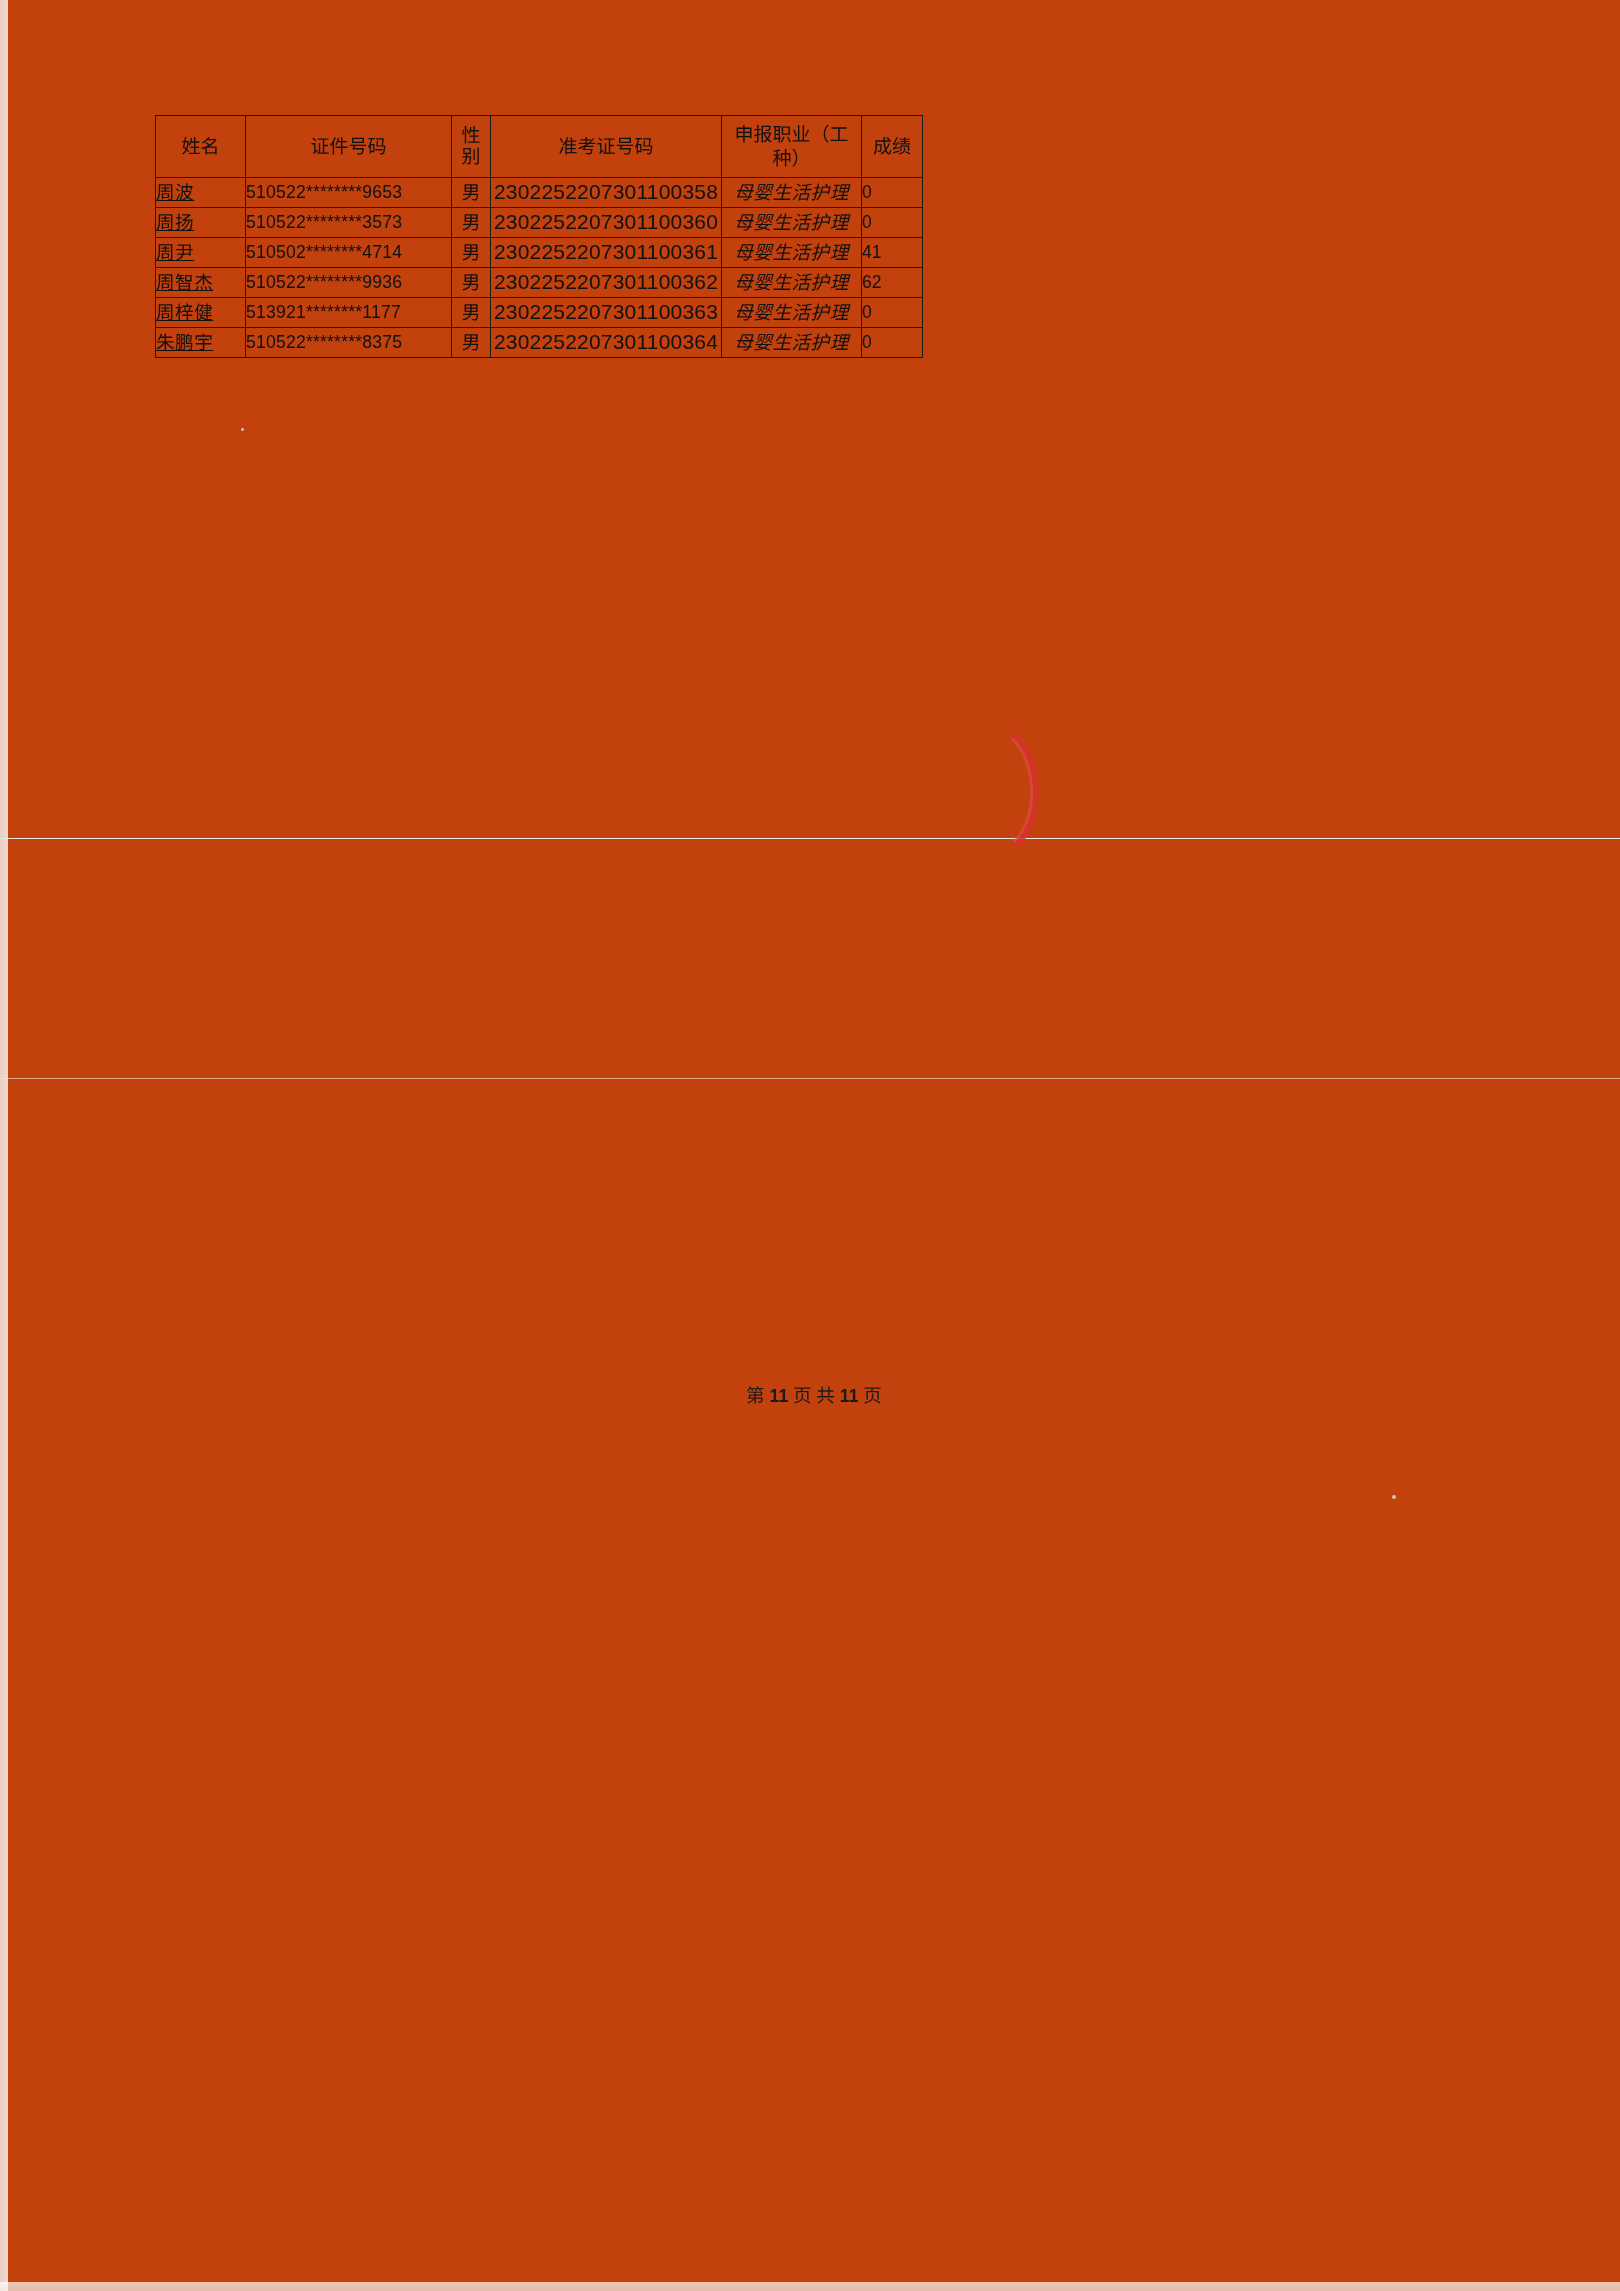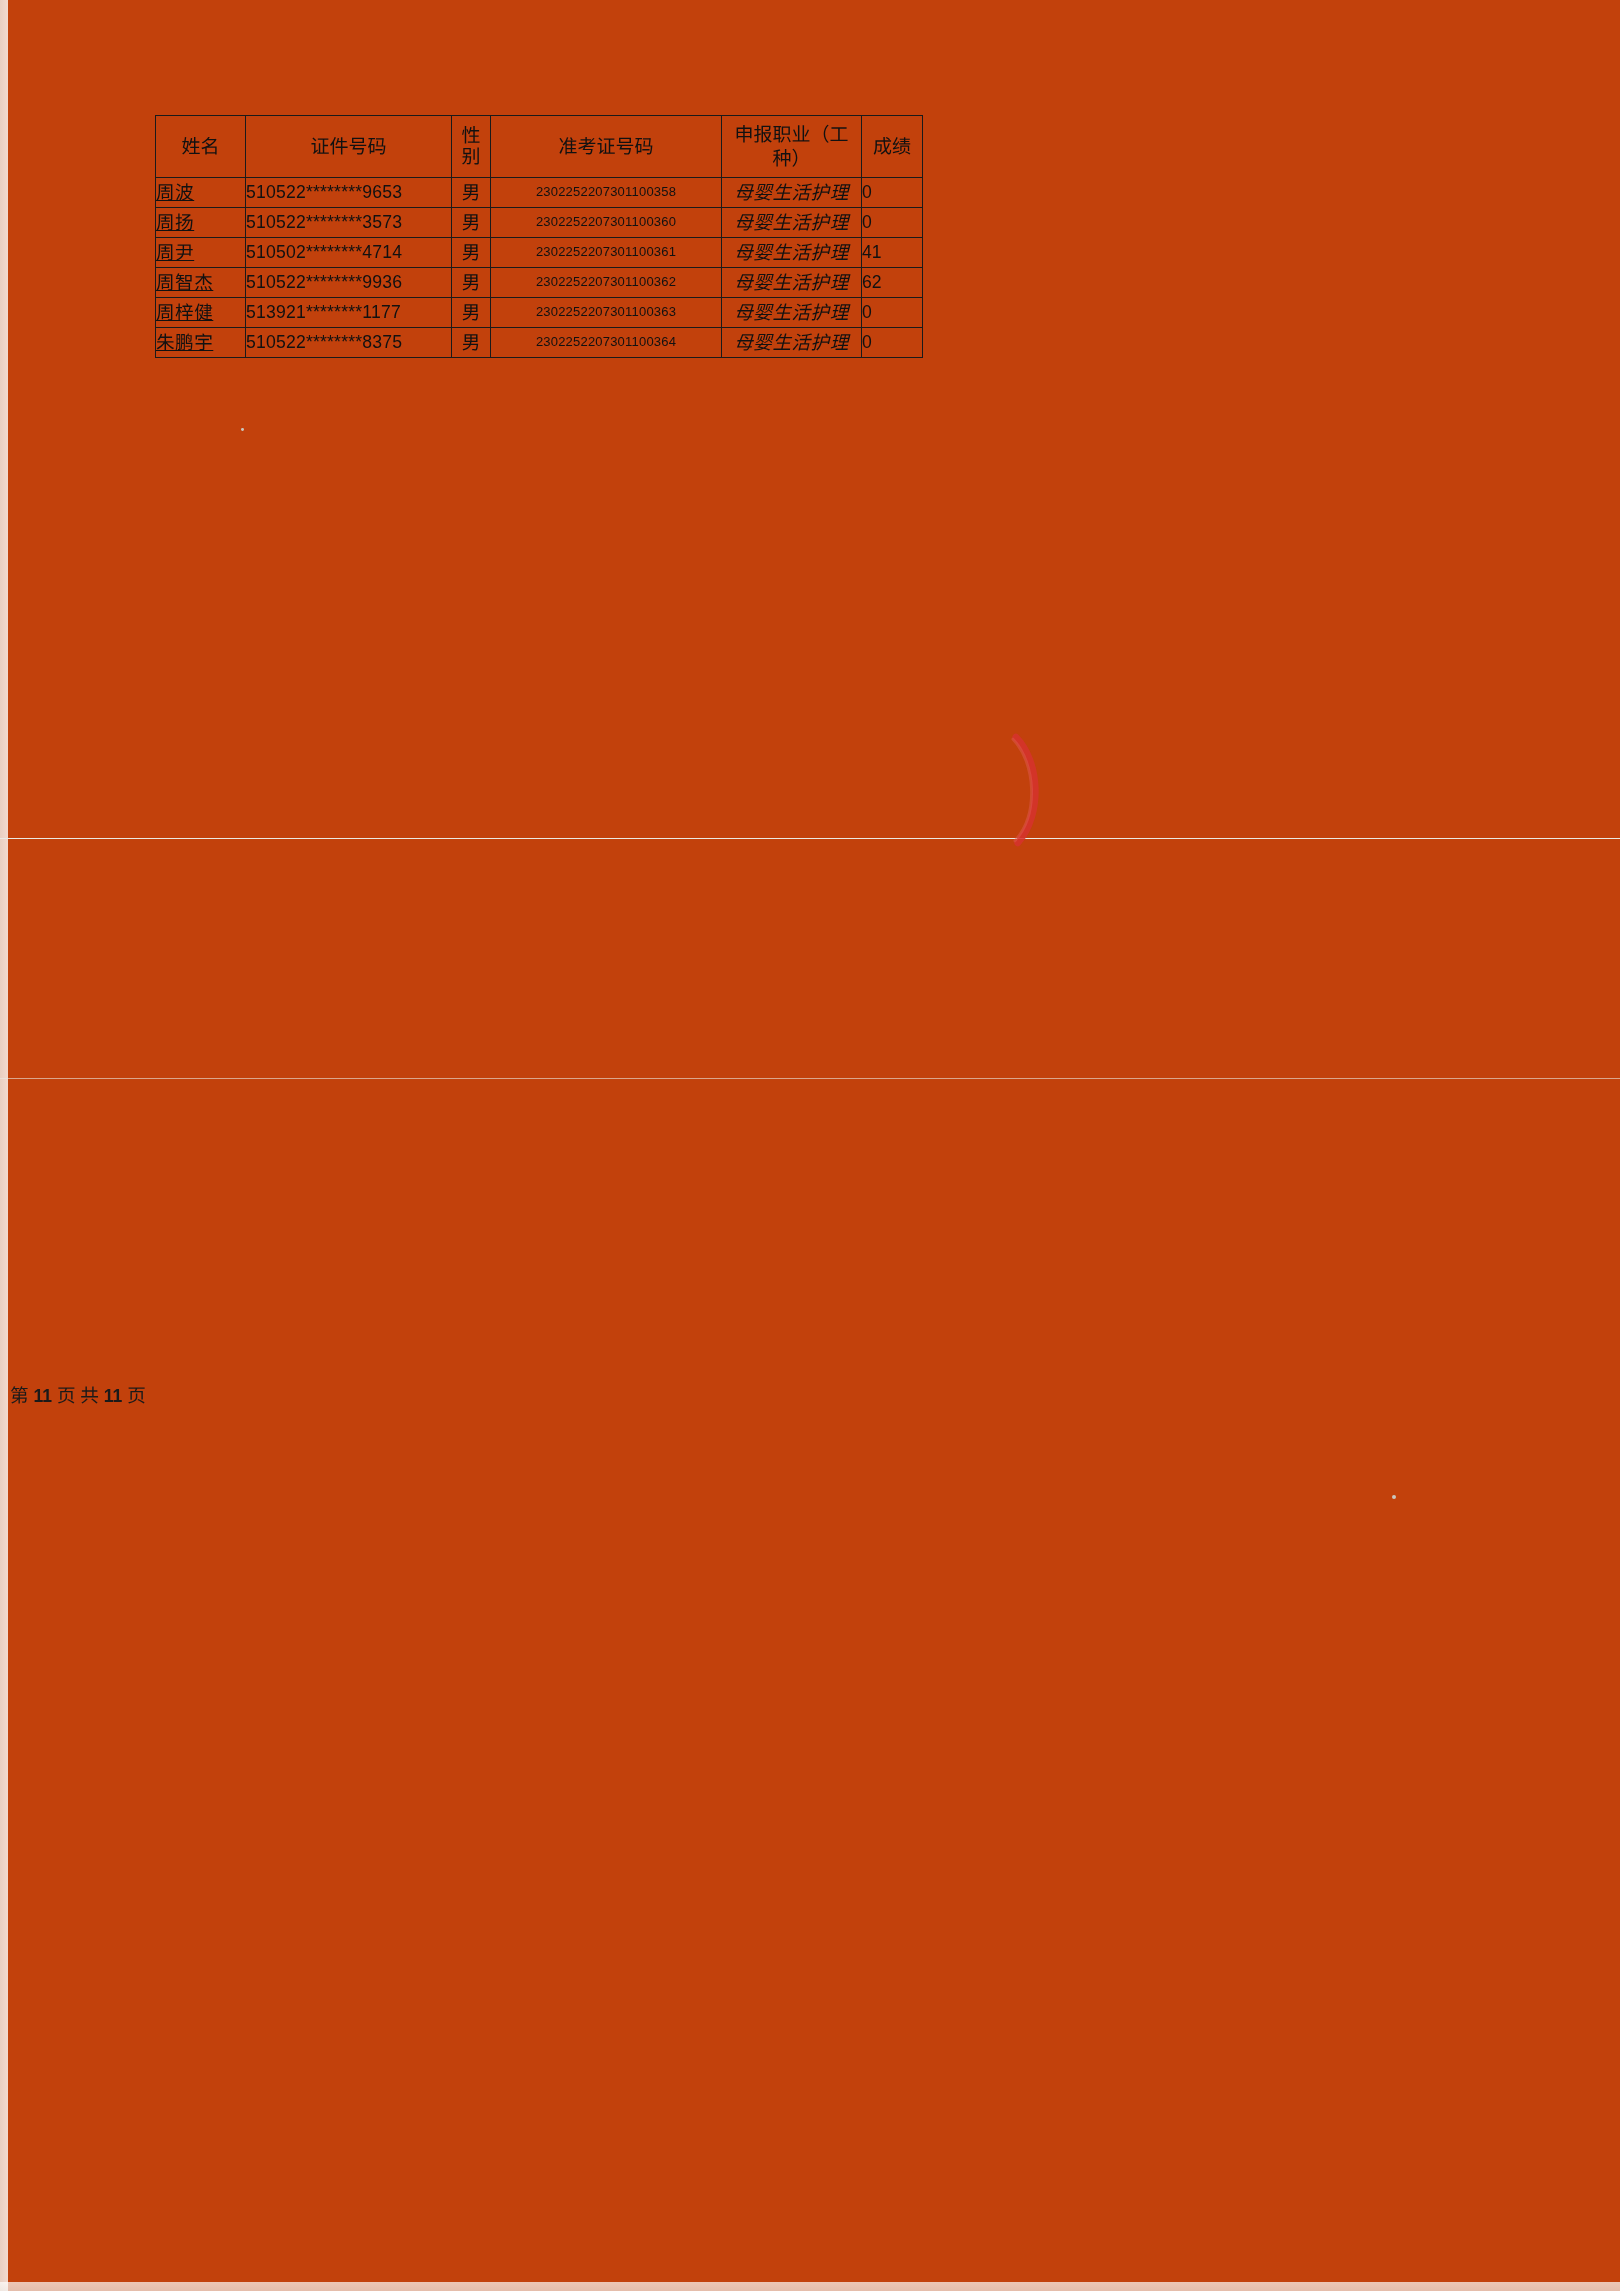--- a/index.html
+++ b/index.html
@@ -70,21 +70,21 @@
   .col-name   { width: 90px; }
   .col-idno   { width: 206px; }
   .col-sex    { width: 39px; }
   .col-ticket { width: 231px; }
   .col-job    { width: 140px; }
   .col-score  { width: 61px; }
 
   .c-name   { text-align: left;   padding-left: 8.8px; letter-spacing: 0.5px; text-decoration: underline; }
   .c-idno   { text-align: left; font-family: "Liberation Sans", sans-serif; font-size: 17.6px; letter-spacing: 0.2px;}
   .c-sex    { text-align: center; }
-  .c-ticket { text-align: center; font-family: "Liberation Sans", sans-serif; font-size: 13px; letter-spacing: 0.2px;}
+  .c-ticket { text-align: center; font-family: "Liberation Sans", sans-serif; font-size: 21px; letter-spacing: 0.2px;}
   .c-job    { text-align: center; letter-spacing: 0.5px; font-style: italic;}
   .c-score  { text-align: left; padding-left: 6.9px; font-family: "Liberation Sans", sans-serif; font-size: 17.6px;}
 
   .th-sex-wrap { display: block; line-height: 1.08; }
 
   
   .stamp-arc {
     position: absolute;
     left: 1010px;
     top: 733px;
@@ -93,21 +93,21 @@
     overflow: hidden;
     pointer-events: none;
   }
   .stamp-arc svg { display: block; }
 
   .footer {
     position: absolute;
     left: 0;
     right: 0;
     top: 1380px;
-    text-align: left;
+    text-align: center;
     font-size: 18.6px;
     color: #1a1a1a;
     font-family: "Liberation Serif", serif;
     padding-left: 8px;
   }
   .footer .num {
     font-family: "Liberation Sans", sans-serif;
     font-weight: bold;
     font-size: 17.6px;
     padding: 0 2.9px;

